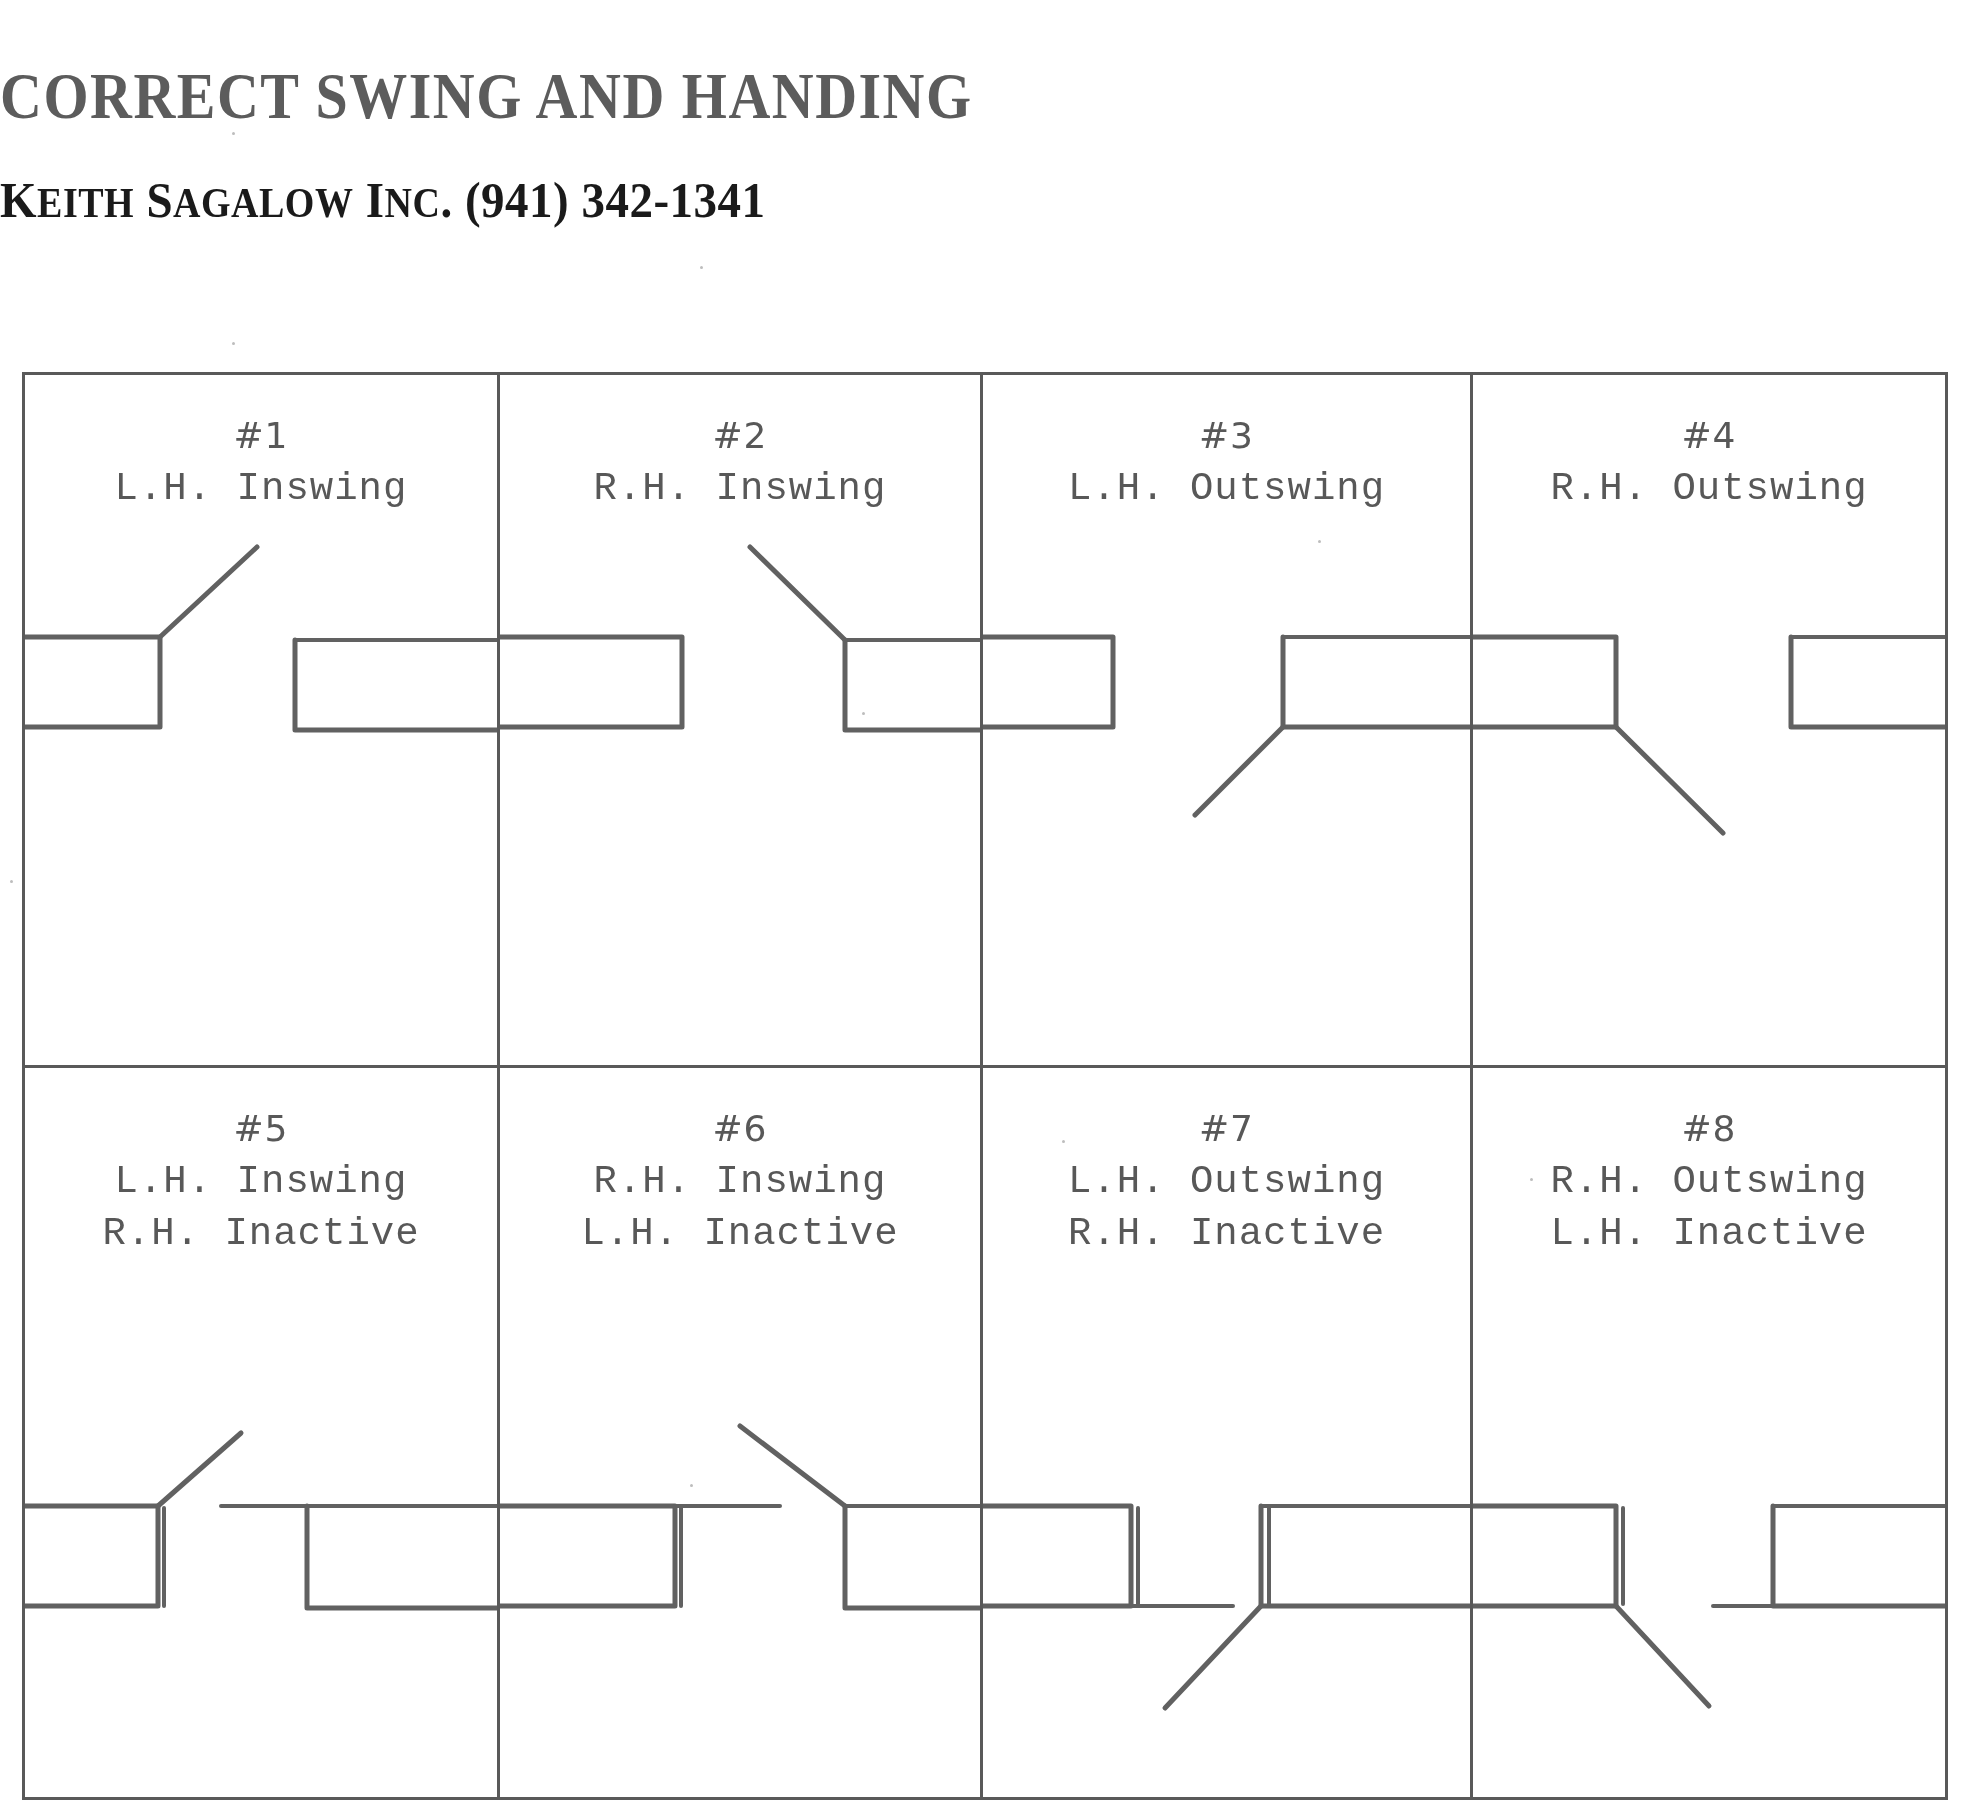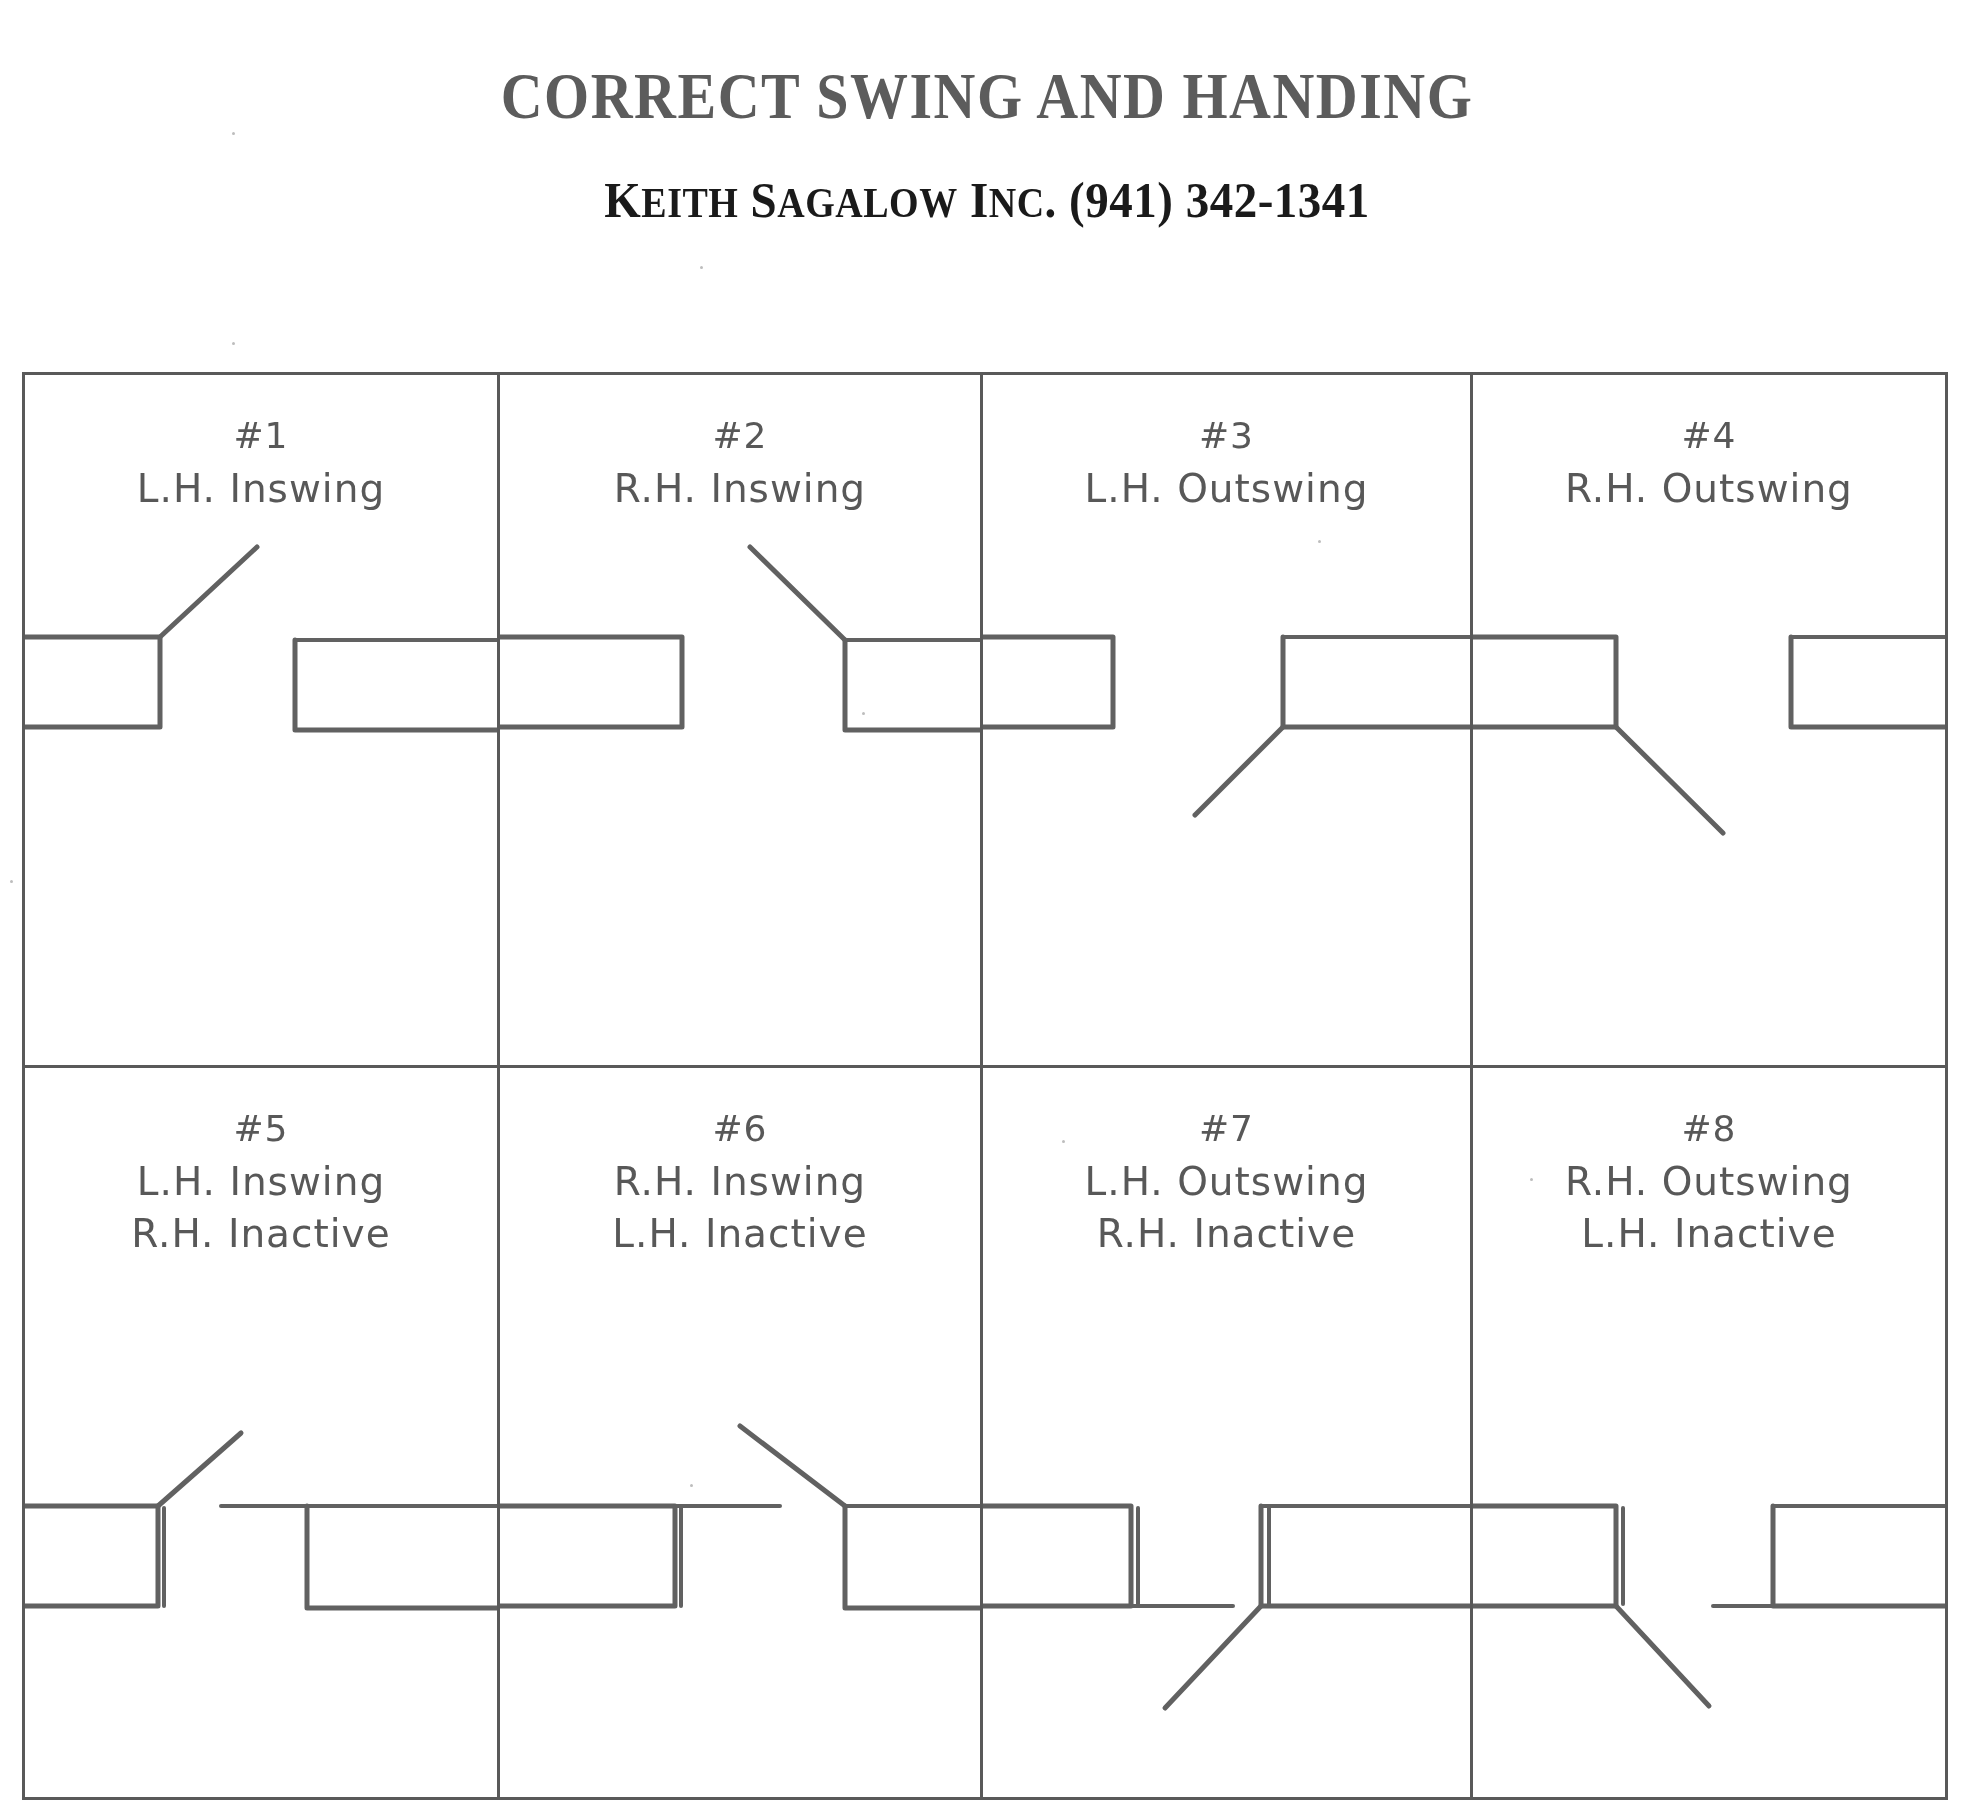--- a/index.html
+++ b/index.html
@@ -12,21 +12,21 @@
     width: 1974px; height: 1814px;
     position: relative;
     font-family: "Liberation Sans", sans-serif;
     overflow: hidden;
   }
 
   
   #header {
     position: absolute;
     left: 0; top: 0; width: 1974px;
-    text-align: center;
+    text-align: left;
   }
   #doc-title {
     font-family: "Liberation Serif", serif;
     font-weight: bold;
     font-size: 58px;
     letter-spacing: 1.5px;
     color: #5c5c5c;
     margin: 0;
     padding-top: 52px;
     transform: scaleY(1.12);
@@ -86,20 +86,21 @@
   .cell-num {
     font-size: 36px;
     line-height: 46px;
     margin-bottom: 4px;
     font-weight: normal;
   }
   .cell-line {
     font-size: 39px;
     line-height: 52px;
     font-weight: normal;
+    font-family: Liberation Mono, monospace;
   }
   .row-top .cell-labels { top: 38px; }
   .row-bottom .cell-labels { top: 38px; }
 
   
   .diagram {
     position: absolute;
     left: 0; top: 0;
     width: 100%; height: 100%;
     pointer-events: none;

